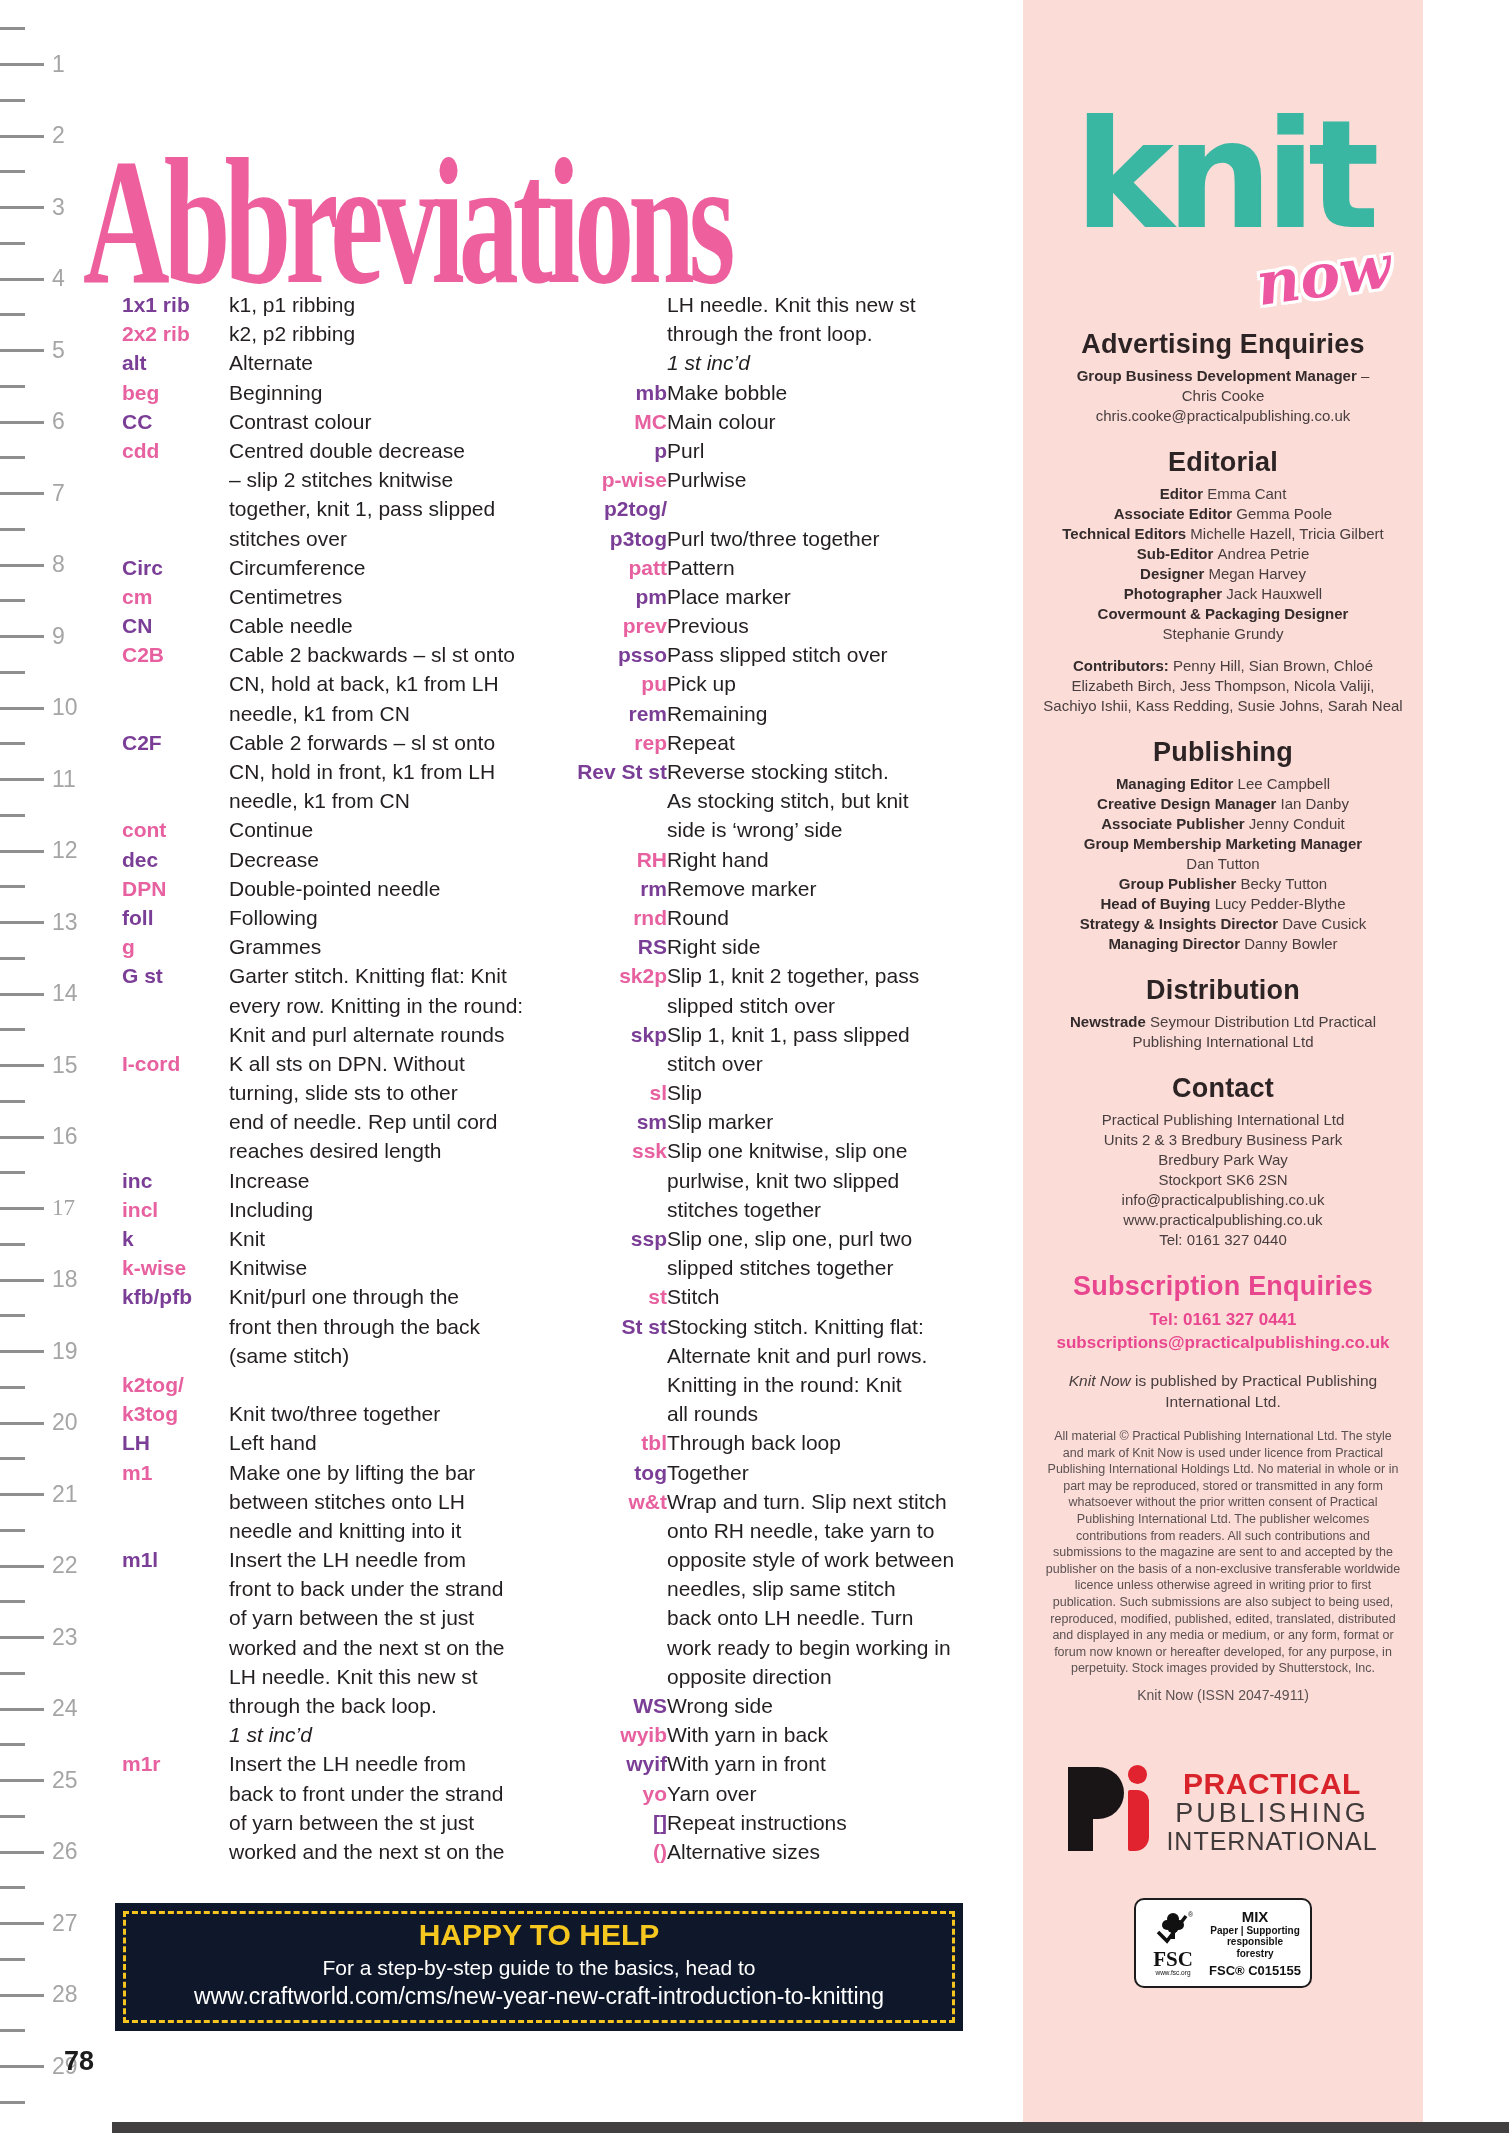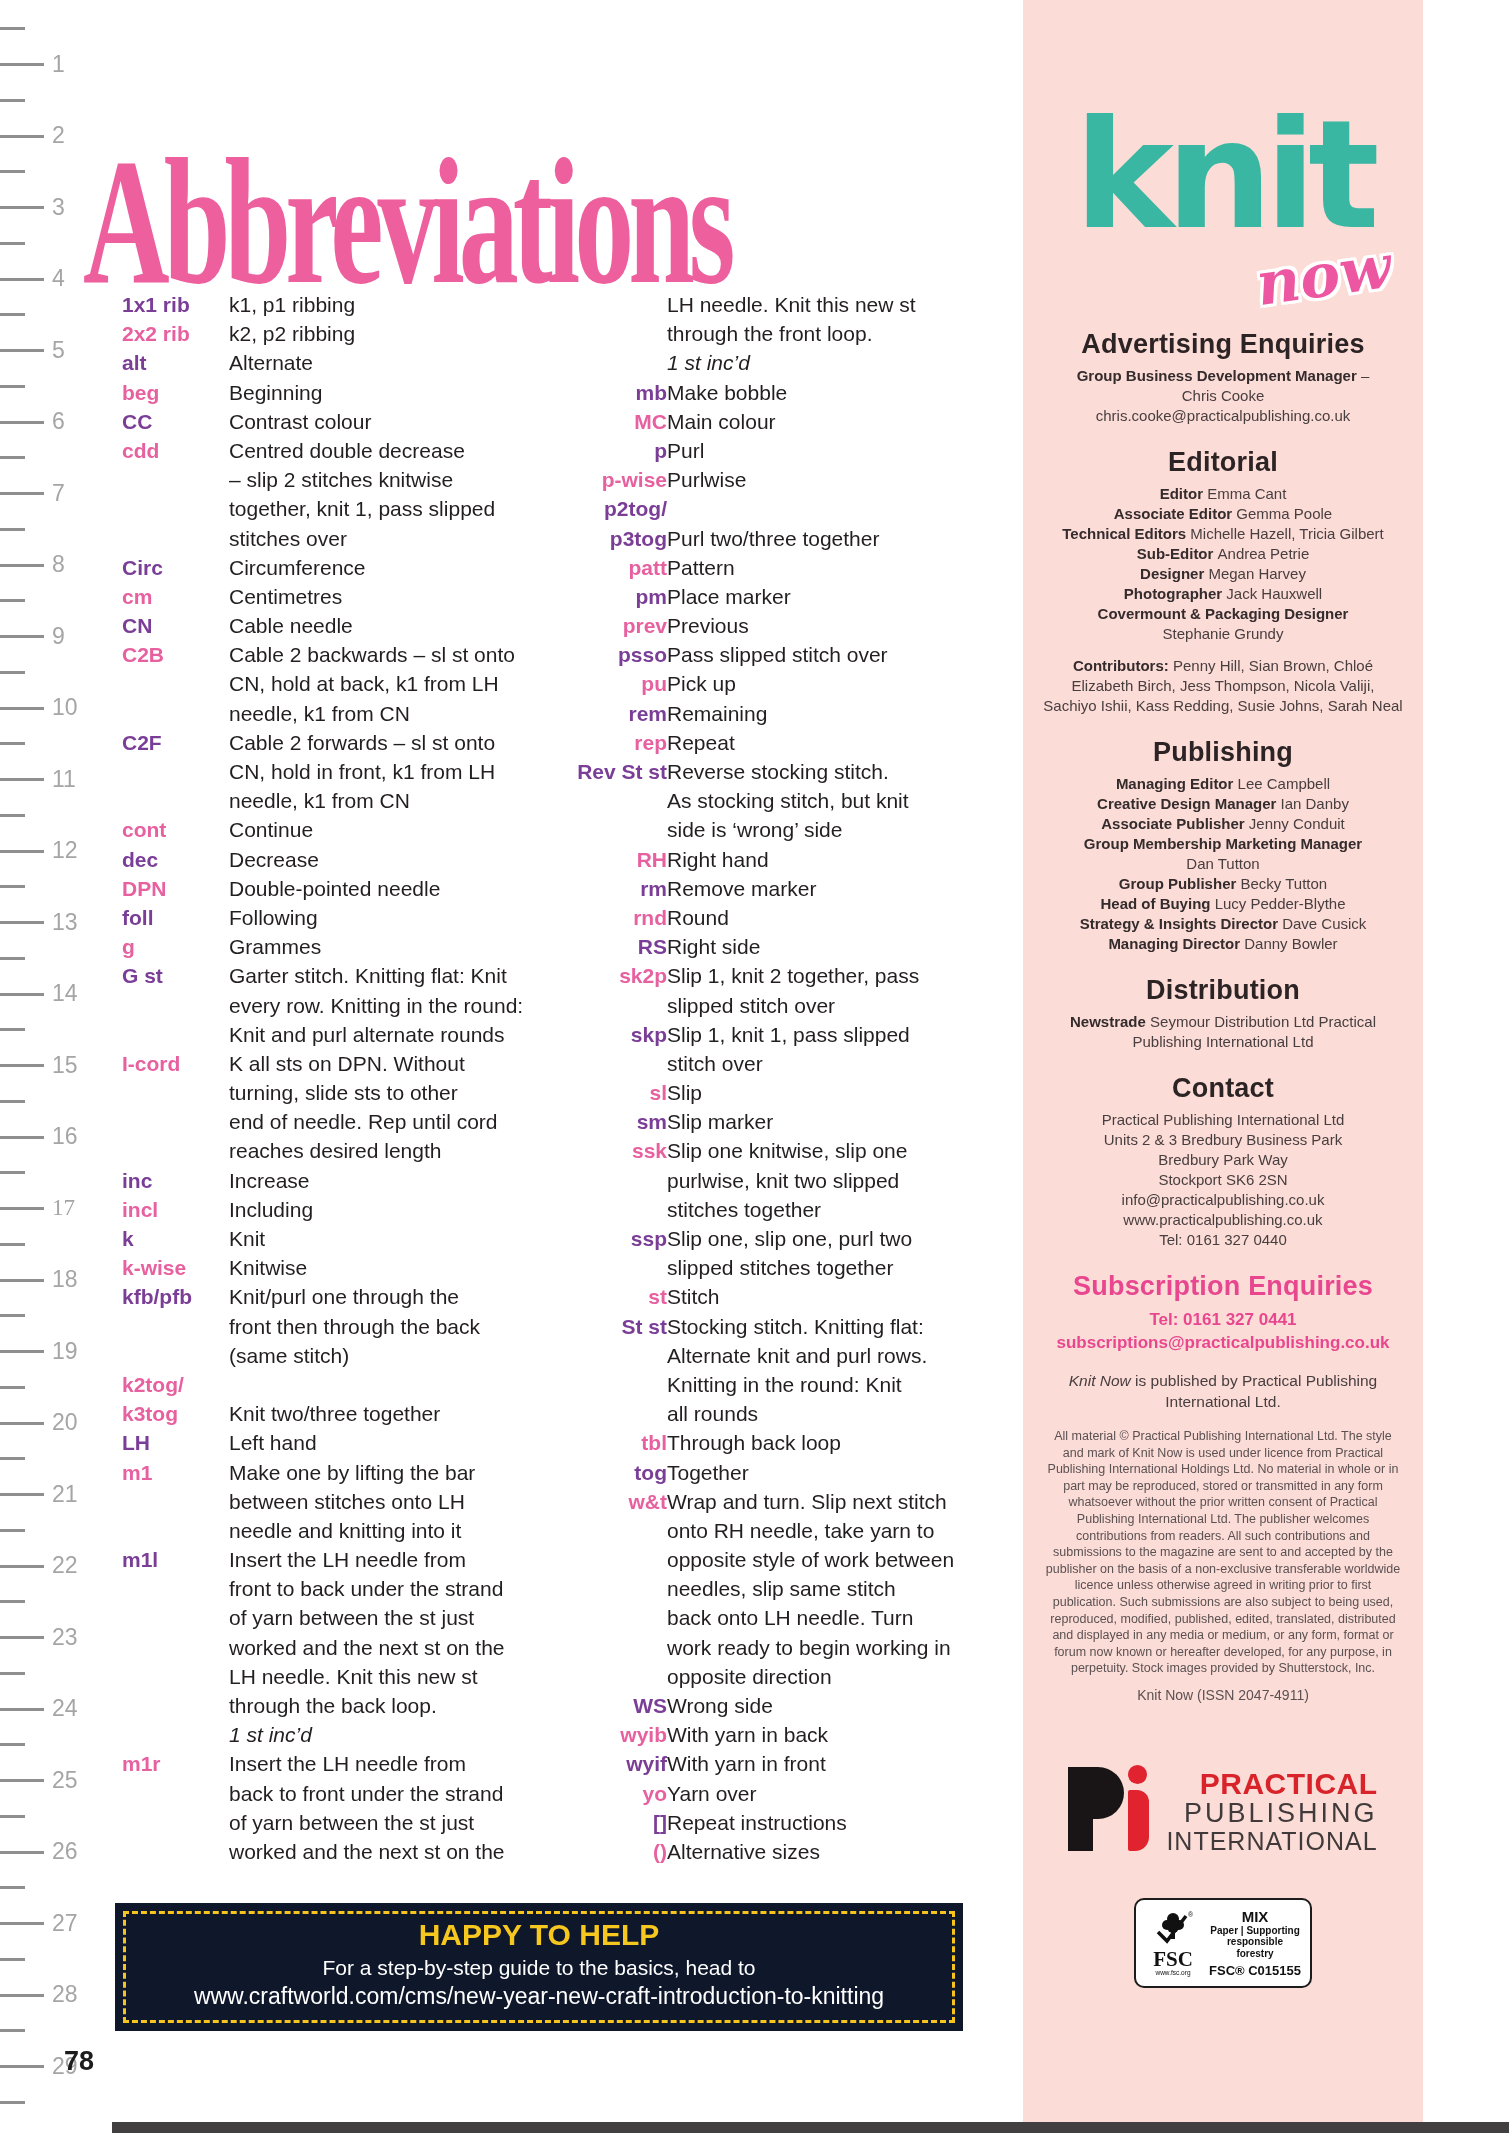--- a/index.html
+++ b/index.html
@@ -73,21 +73,21 @@
   .pubnote i{font-style:italic;}
   .legal{margin:16px 22px 0 22px;font-size:12.5px;line-height:16.6px;color:#5a5152;}
   .issn{margin:10px 0 0 0;font-size:14px;color:#5a5152;}
   
   .ppi{position:absolute;left:0;right:0;top:1765px;display:flex;justify-content:center;gap:12px;align-items:flex-start;}
   .ppi-mark{position:relative;width:86px;height:88px;}
   .ppi-bar{position:absolute;left:0;top:2px;width:25px;height:84px;background:#191516;}
   .ppi-bowl{position:absolute;left:25px;top:2px;width:31px;height:52px;background:#191516;border-radius:0 26px 26px 0;}
   .ppi-dot{position:absolute;left:60px;top:0;width:19px;height:19px;border-radius:50%;background:#e0232e;}
   .ppi-leg{position:absolute;left:60px;top:25px;width:21px;height:61px;background:#e0232e;border-radius:2px 12px 14px 2px;}
-  .ppi-text{text-align:right;padding-top:4px;}
+  .ppi-text{text-align:center;padding-top:4px;}
   .ppi-l1{font-size:30px;font-weight:bold;color:#d8232a;letter-spacing:0.5px;line-height:30px;}
   .ppi-l2{font-size:27px;color:#413a3b;letter-spacing:3px;line-height:29px;}
   .ppi-l3{font-size:25px;color:#413a3b;letter-spacing:1px;line-height:27px;}
   
   .fsc{
     position:absolute;left:50%;top:1898px;transform:translateX(-50%);
     width:178px;height:90px;background:#fff;border:2px solid #1c1c1c;border-radius:10px;
     display:flex;align-items:center;gap:6px;padding:4px 8px;box-sizing:border-box;
   }
   .fsc-left{width:58px;text-align:center;}

